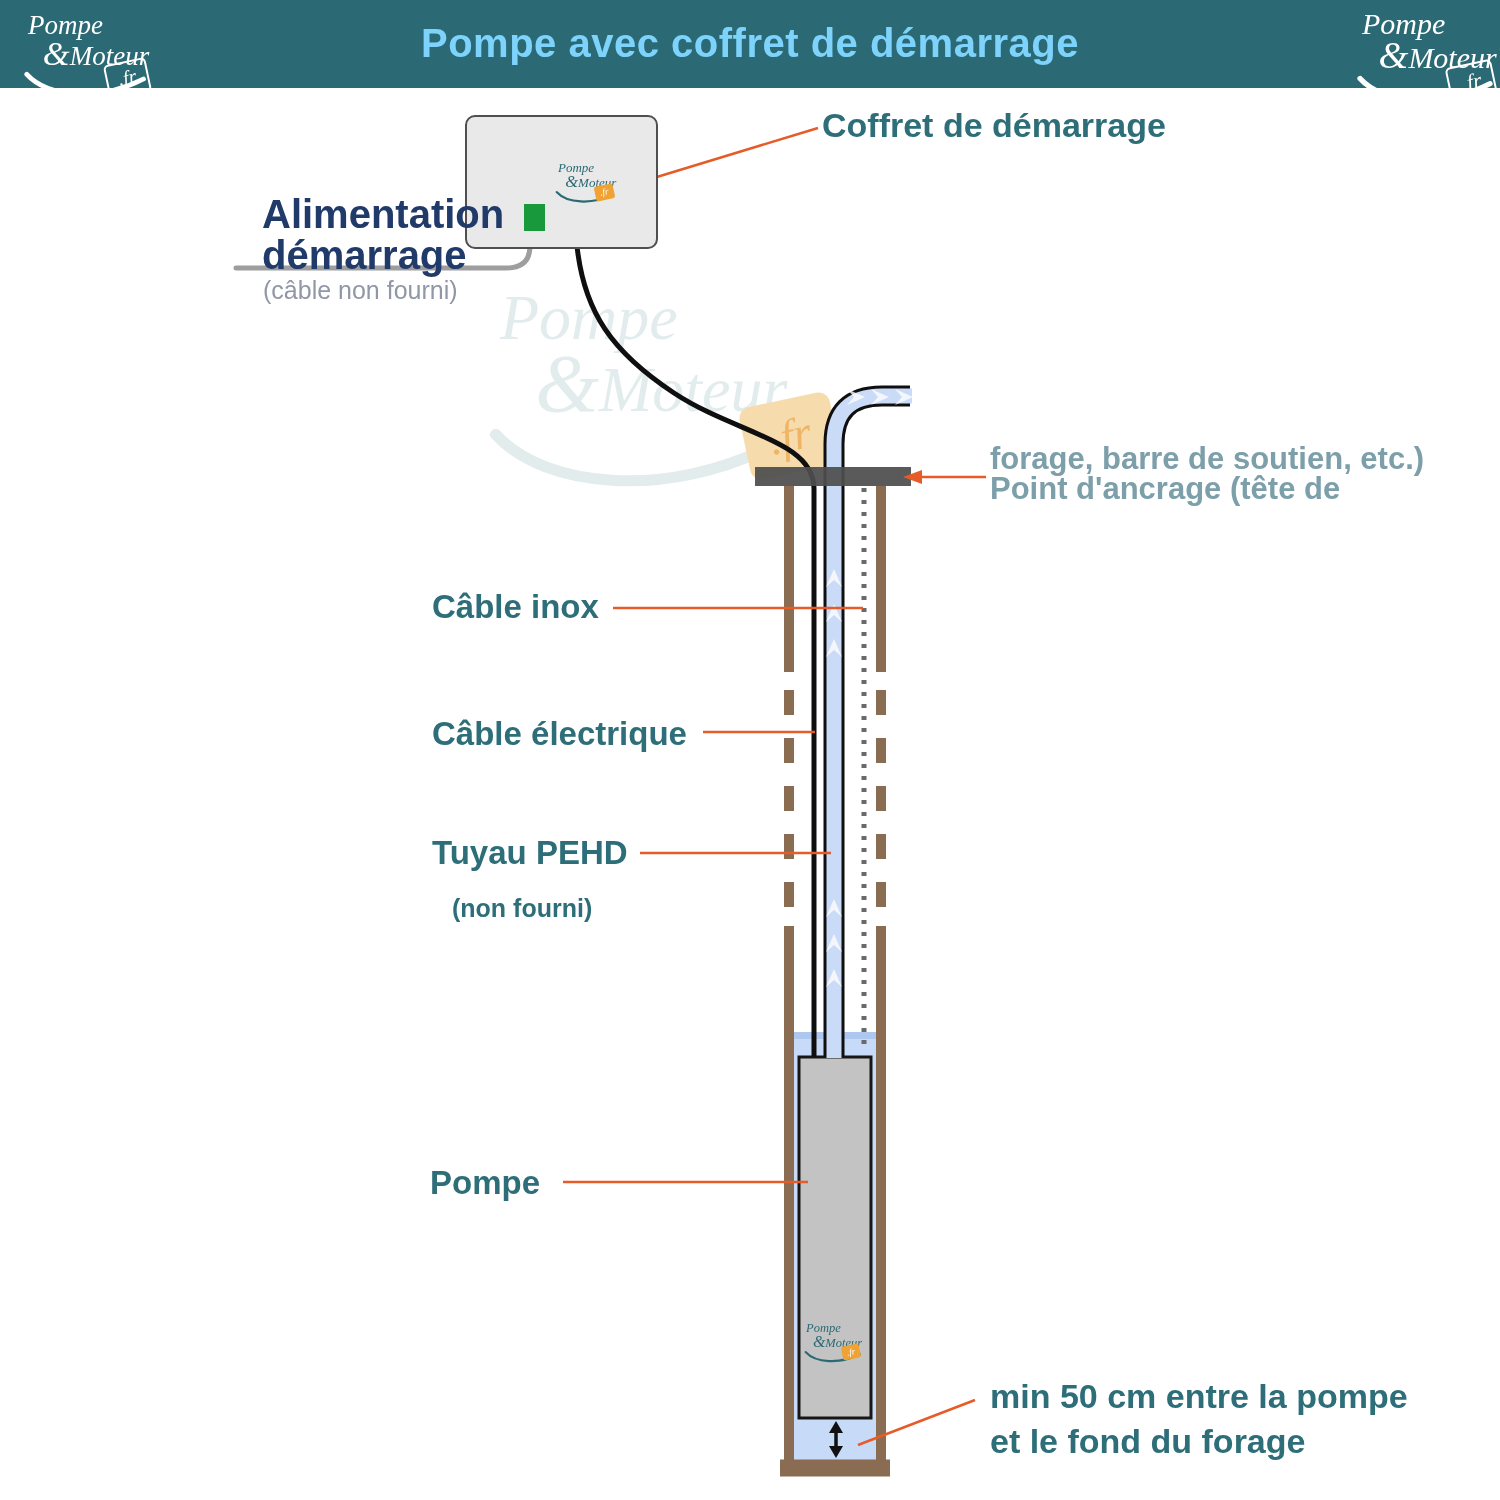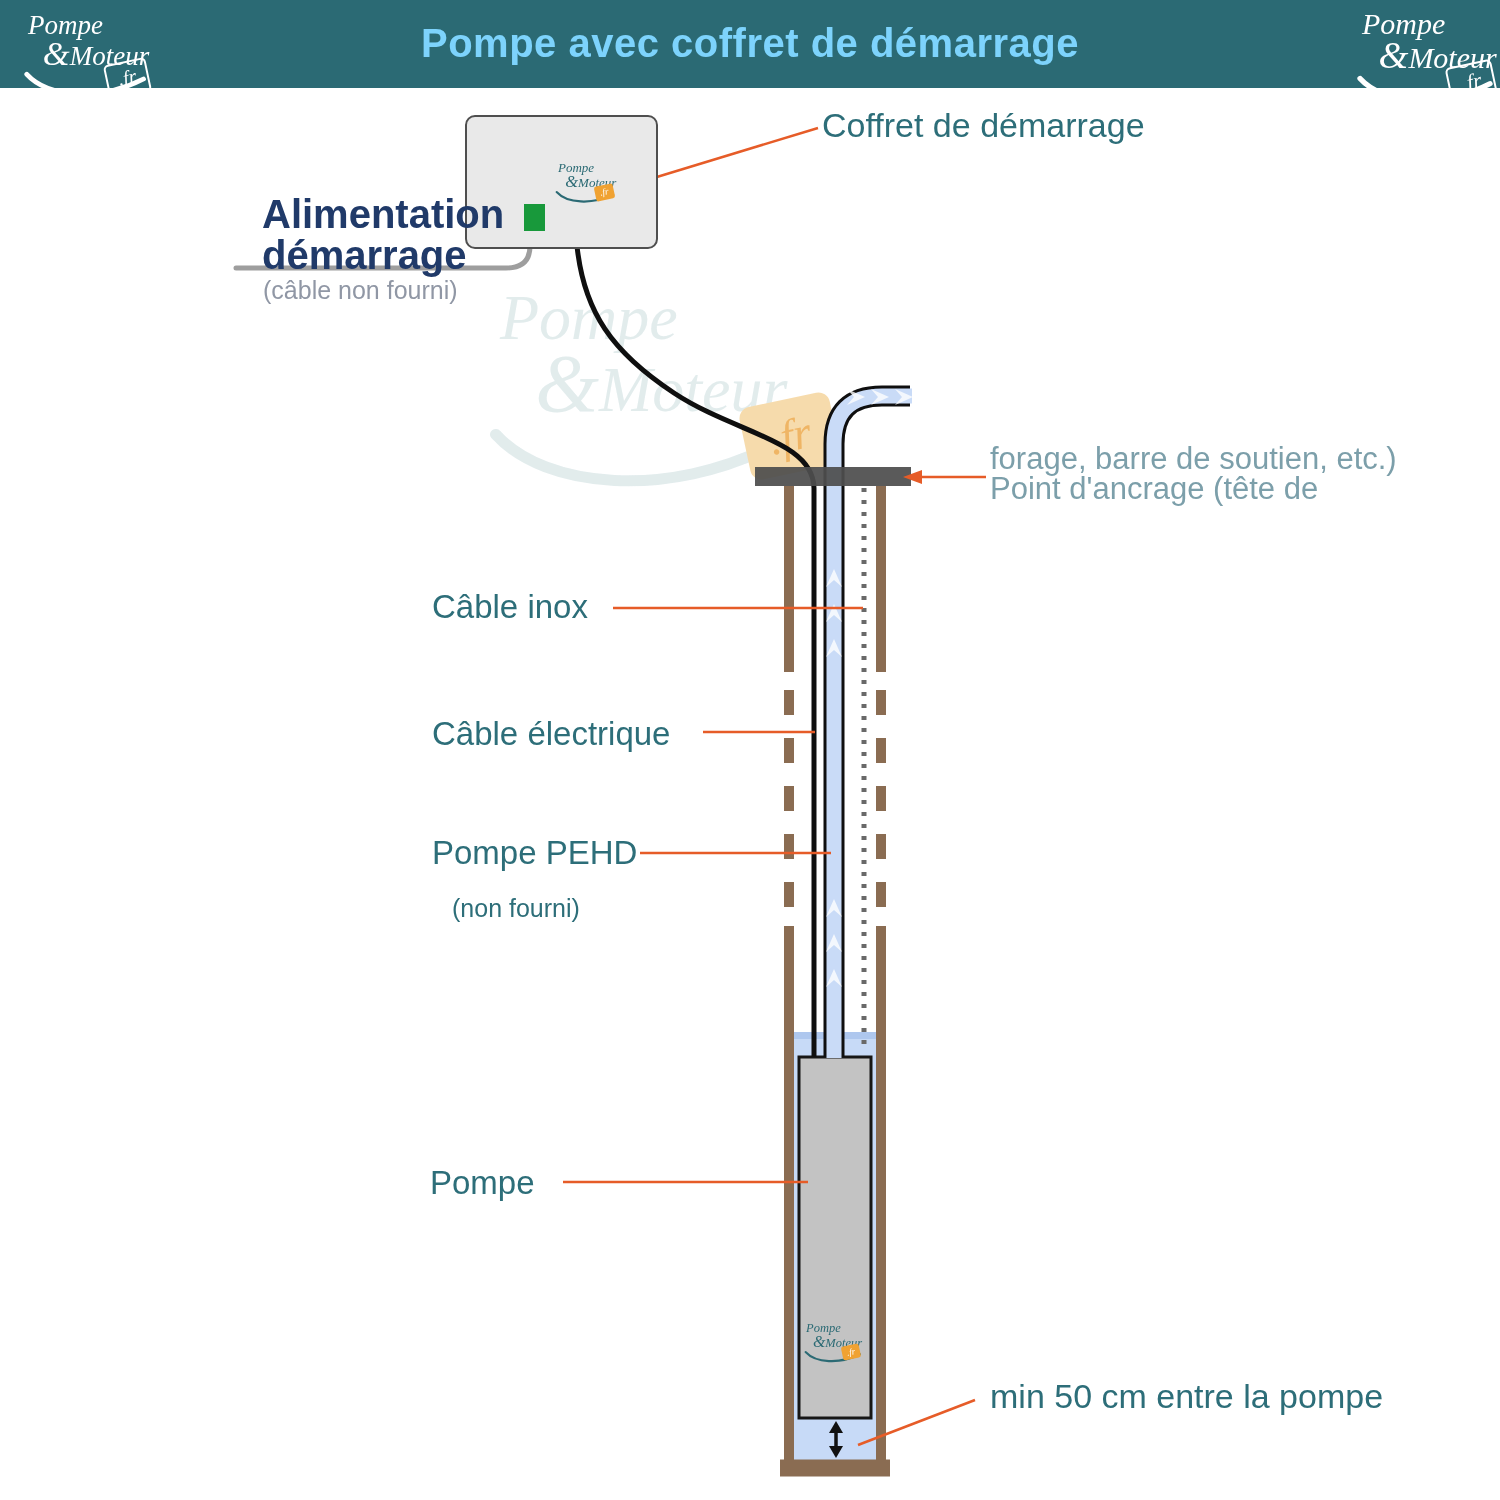--- a/index.html
+++ b/index.html
@@ -32,21 +32,21 @@
 
   .logo-wm{left:500px;top:288px;font-size:64px;color:#dfeaeb;}
   .logo-wm .tld{background:#f6d8a4;color:#eeae55;left:5.3em;top:2.4em;}
 
   
   .coffret-box{position:absolute;left:465px;top:115px;width:189px;height:130px;
     background:#e9e9e9;border:2px solid #4f4f4f;border-radius:10px;}
   .indicator{position:absolute;left:57px;top:87px;width:21px;height:27px;background:#18993b;}
 
   
-  .lbl{position:absolute;white-space:nowrap;font-weight:400;color:#2d6e79;font-size:33px;}
+  .lbl{position:absolute;white-space:nowrap;font-weight:700;color:#2d6e79;font-size:33px;}
   .lbl span{display:block;}
   .lbl-coffret{left:822px;top:106px;font-size:34px;}
   .lbl-alim{left:262px;top:194px;color:#203a69;font-weight:600;font-size:40px;line-height:41px;}
   .lbl-alim-note{left:263px;top:276px;color:#9097a5;font-size:25px;font-weight:400;}
   .lbl-ancrage{left:990px;top:444px;color:#7c9faa;font-size:31px;line-height:30px;}
   .lbl-inox{left:432px;top:588px;}
   .lbl-elec{left:432px;top:715px;}
   .lbl-tuyau{left:432px;top:834px;}
   .lbl-tuyau-note{left:452px;top:894px;font-size:25px;}
   .lbl-pompe{left:430px;top:1164px;}
@@ -175,19 +175,20 @@
 </div>
 <div class="lbl lbl-alim-note">(câble non fourni)</div>
 
 <div class="lbl lbl-ancrage">
   <span>forage, barre de soutien, etc.)</span>
   <span>Point d'ancrage (tête de</span>
 </div>
 
 <div class="lbl lbl-inox">Câble inox</div>
 <div class="lbl lbl-elec">Câble électrique</div>
-<div class="lbl lbl-tuyau">Pompe PEHD</div>
+<div class="lbl lbl-tuyau">Tuyau PEHD</div>
 <div class="lbl lbl-tuyau-note">(non fourni)</div>
 <div class="lbl lbl-pompe">Pompe</div>
 
 <div class="lbl lbl-min50">
   <span>min 50 cm entre la pompe</span>
+  <span>et le fond du forage</span>
 </div>
 
 </body></html>

